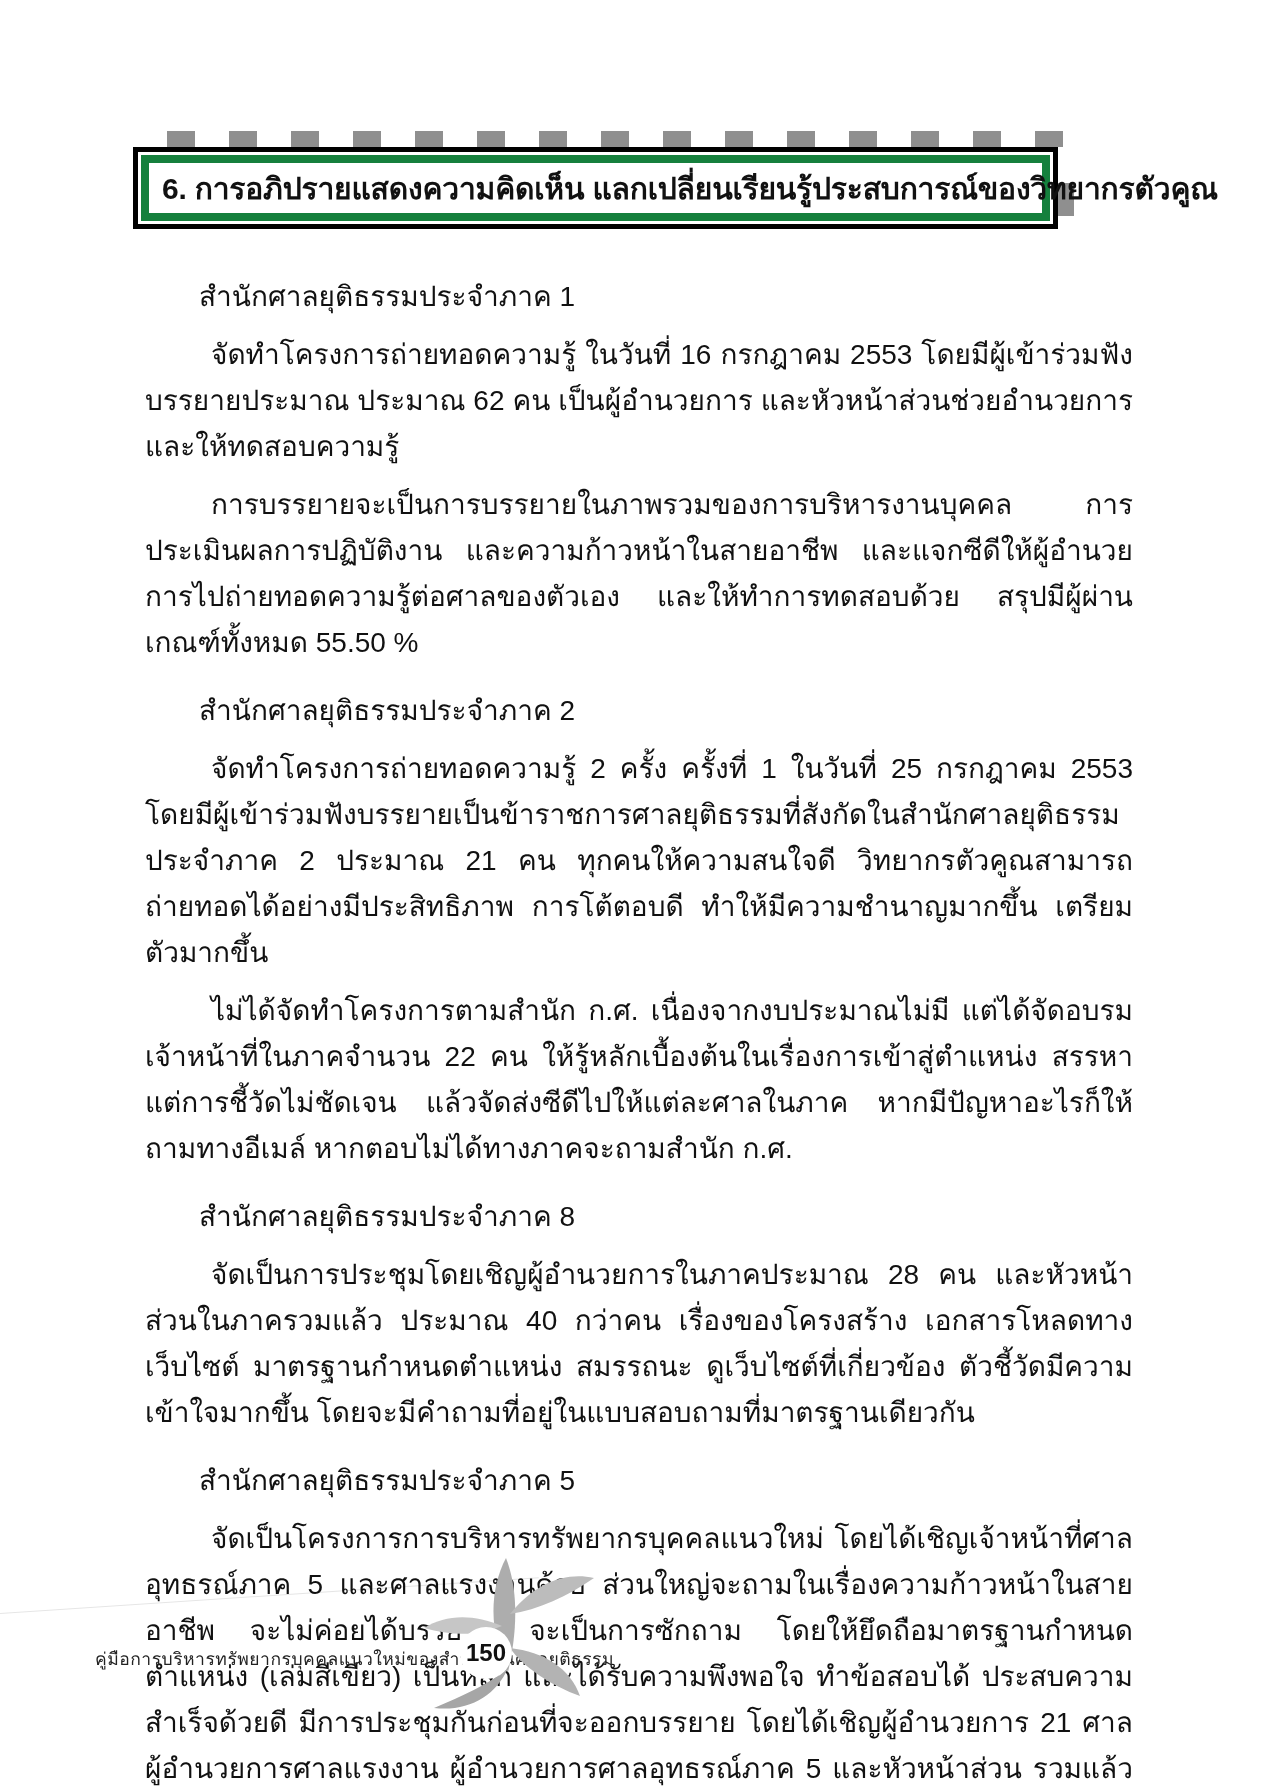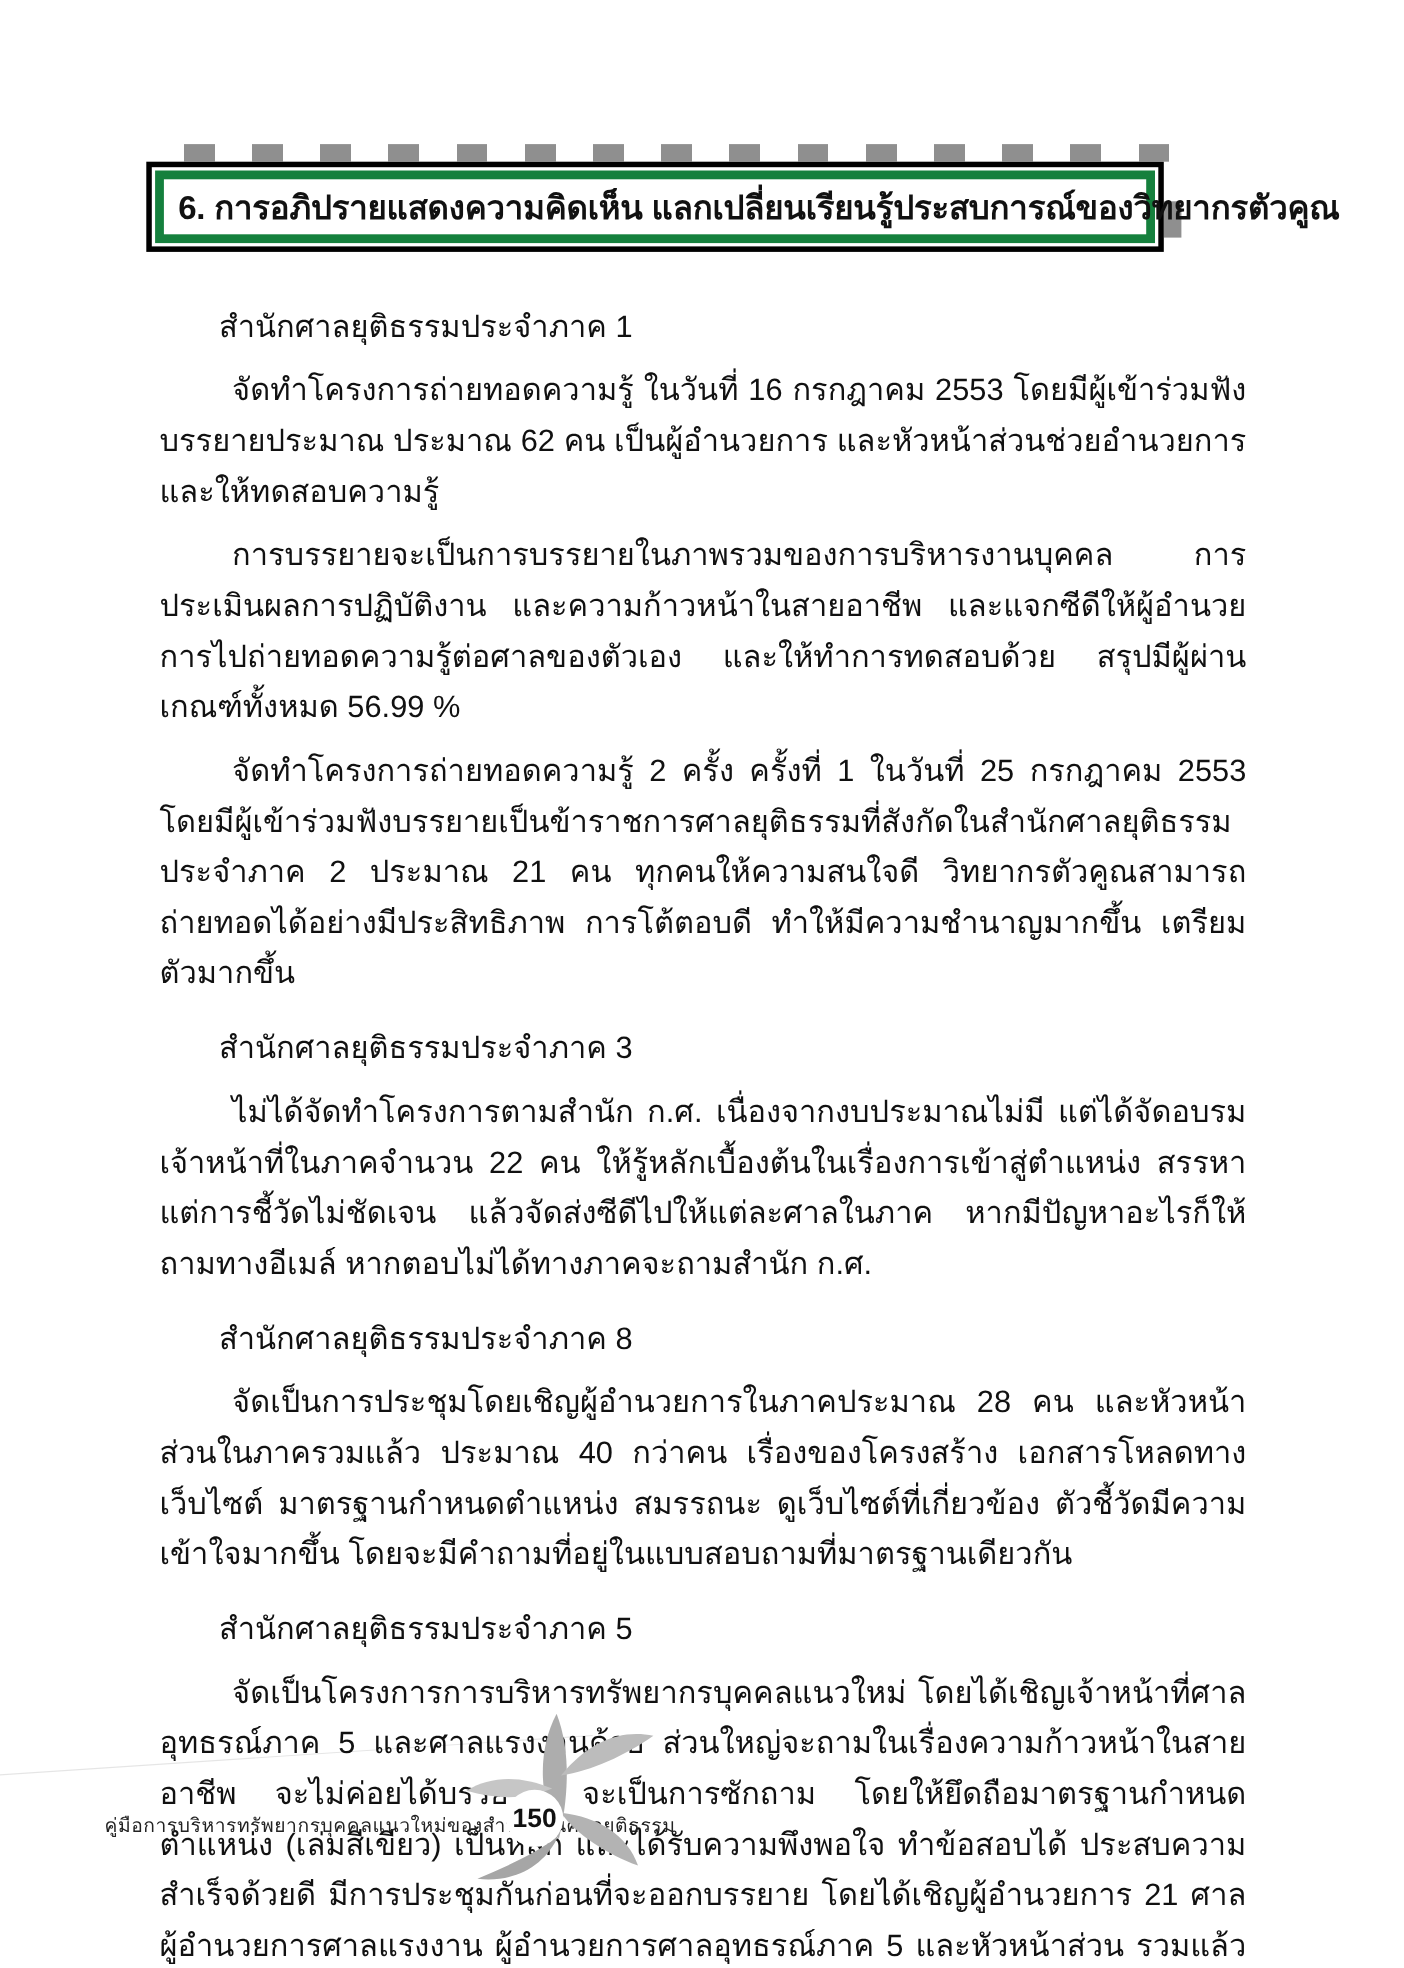--- a/index.html
+++ b/index.html
@@ -109,29 +109,29 @@
     <div class="title-box-inner">
       <span class="title-text">6. การอภิปรายแสดงความคิดเห็น แลกเปลี่ยนเรียนรู้ประสบการณ์ของวิทยากรตัวคูณ</span>
     </div>
   </div>
 
   <div class="content">
 
     <div class="section">
       <div class="section-heading">สำนักศาลยุติธรรมประจำภาค 1</div>
       <p class="para">จัดทำโครงการถ่ายทอดความรู้ ในวันที่ 16 กรกฎาคม 2553 โดยมีผู้เข้าร่วมฟังบรรยายประมาณ ประมาณ 62 คน เป็นผู้อำนวยการ และหัวหน้าส่วนช่วยอำนวยการ และให้ทดสอบความรู้</p>
-      <p class="para">การบรรยายจะเป็นการบรรยายในภาพรวมของการบริหารงานบุคคล การประเมินผลการปฏิบัติงาน และความก้าวหน้าในสายอาชีพ และแจกซีดีให้ผู้อำนวยการไปถ่ายทอดความรู้ต่อศาลของตัวเอง และให้ทำการทดสอบด้วย สรุปมีผู้ผ่านเกณฑ์ทั้งหมด 56.99 %</p>
+      <p class="para">การบรรยายจะเป็นการบรรยายในภาพรวมของการบริหารงานบุคคล การประเมินผลการปฏิบัติงาน และความก้าวหน้าในสายอาชีพ และแจกซีดีให้ผู้อำนวยการไปถ่ายทอดความรู้ต่อศาลของตัวเอง และให้ทำการทดสอบด้วย สรุปมีผู้ผ่านเกณฑ์ทั้งหมด 55.50 %</p>
     </div>
 
     <div class="section">
+      <div class="section-heading">สำนักศาลยุติธรรมประจำภาค 2</div>
       <p class="para">จัดทำโครงการถ่ายทอดความรู้ 2 ครั้ง ครั้งที่ 1 ในวันที่ 25 กรกฎาคม 2553 โดยมีผู้เข้าร่วมฟังบรรยายเป็นข้าราชการศาลยุติธรรมที่สังกัดในสำนักศาลยุติธรรมประจำภาค 2 ประมาณ 21 คน ทุกคนให้ความสนใจดี วิทยากรตัวคูณสามารถถ่ายทอดได้อย่างมีประสิทธิภาพ การโต้ตอบดี ทำให้มีความชำนาญมากขึ้น เตรียมตัวมากขึ้น</p>
     </div>
 
     <div class="section">
-      <div class="section-heading">สำนักศาลยุติธรรมประจำภาค 3</div>
       <p class="para">ไม่ได้จัดทำโครงการตามสำนัก ก.ศ. เนื่องจากงบประมาณไม่มี แต่ได้จัดอบรมเจ้าหน้าที่ในภาคจำนวน 22 คน ให้รู้หลักเบื้องต้นในเรื่องการเข้าสู่ตำแหน่ง สรรหา แต่การชี้วัดไม่ชัดเจน แล้วจัดส่งซีดีไปให้แต่ละศาลในภาค หากมีปัญหาอะไรก็ให้ถามทางอีเมล์ หากตอบไม่ได้ทางภาคจะถามสำนัก ก.ศ.</p>
     </div>
 
     <div class="section">
       <div class="section-heading">สำนักศาลยุติธรรมประจำภาค 8</div>
       <p class="para">จัดเป็นการประชุมโดยเชิญผู้อำนวยการในภาคประมาณ 28 คน และหัวหน้าส่วนในภาครวมแล้ว ประมาณ 40 กว่าคน เรื่องของโครงสร้าง เอกสารโหลดทางเว็บไซต์ มาตรฐานกำหนดตำแหน่ง สมรรถนะ ดูเว็บไซต์ที่เกี่ยวข้อง ตัวชี้วัดมีความเข้าใจมากขึ้น โดยจะมีคำถามที่อยู่ในแบบสอบถามที่มาตรฐานเดียวกัน</p>
     </div>
 
     <div class="section">
       <div class="section-heading">สำนักศาลยุติธรรมประจำภาค 5</div>

